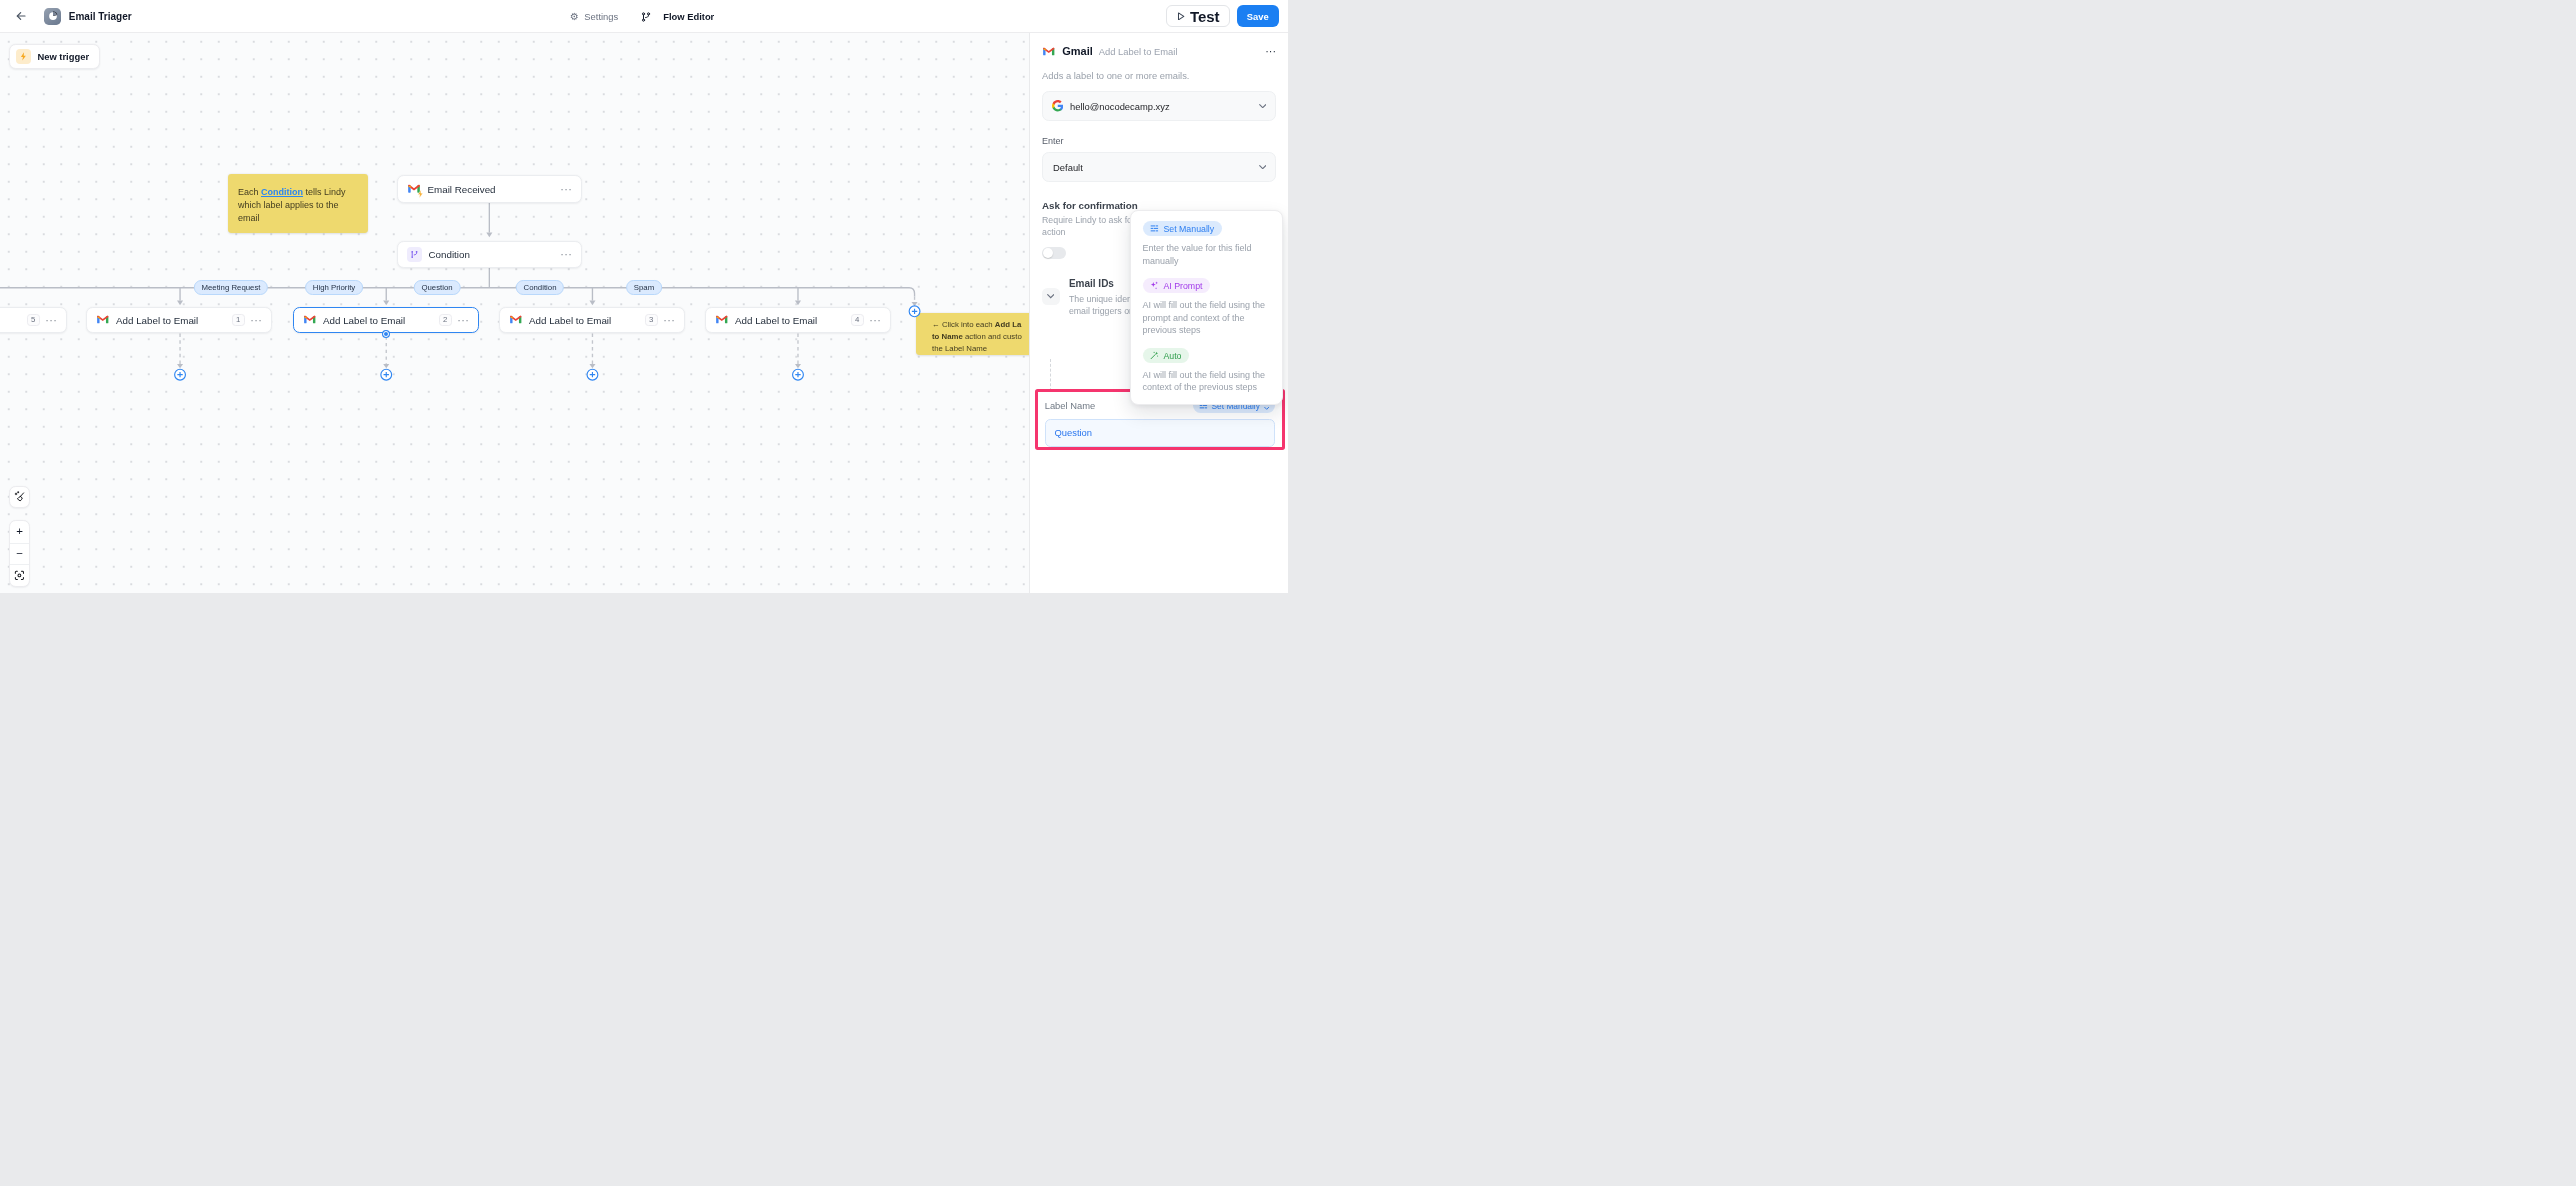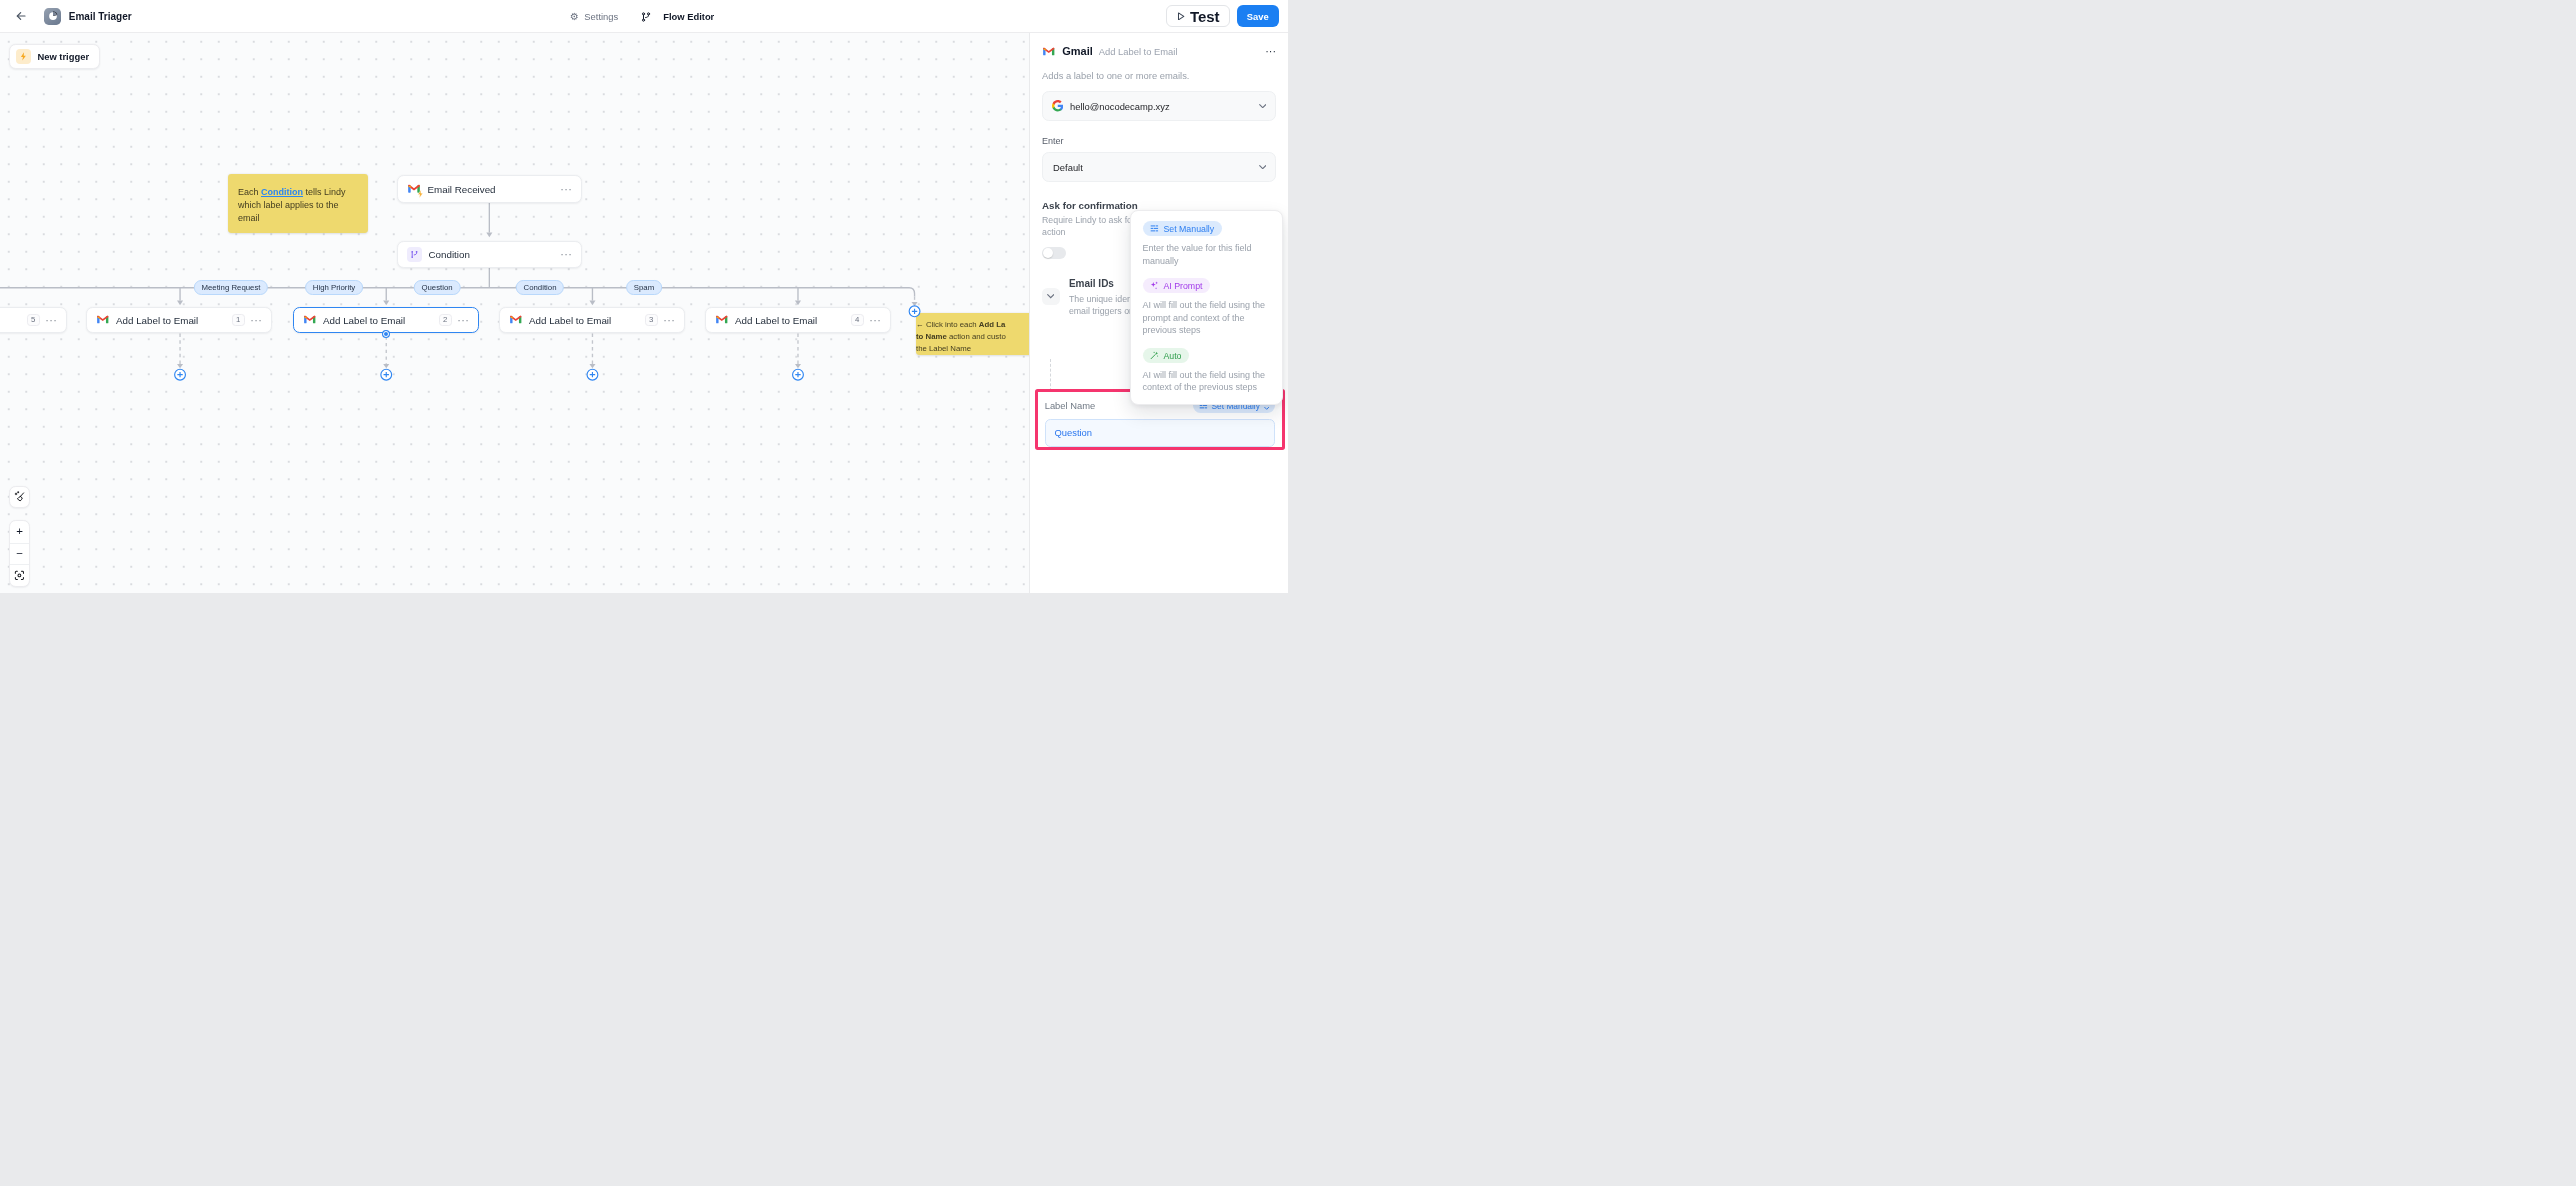--- a/index.html
+++ b/index.html
@@ -271,21 +271,21 @@
         <path d="M2 7.1 L12 14.4 L22 7.1 V5.9 A1.4 1.4 0 0 0 19.7 4.9 L12 10.5 L4.3 4.9 A1.4 1.4 0 0 0 2 5.9 Z" fill="#ea4335"></path>
         <path d="M2 7.1 l4.3 3.1 V6 Z" fill="#fbbc04"></path>
       </svg>
     </span>
     <span class="ntitle">Add Label to Email</span>
     <span class="badge">4</span>
     <span class="dots">···</span>
   </div>
     </div>
 
-  <div class="sticky" id="note2" style="left:916px;top:313px;width:132px;height:42px;padding:6px 0;font-size:7.8px;line-height:1.55;"><span>← Click into each </span><span class="b">Add La</span><br><span class="b">to Name</span><span> action and custo</span><br><span>the Label Name</span></div>
+  <div class="sticky" id="note2" style="left:916px;top:313px;width:132px;height:42px;padding:6px 16px;font-size:7.8px;line-height:1.55;"><span>← Click into each </span><span class="b">Add La</span><br><span class="b">to Name</span><span> action and custo</span><br><span>the Label Name</span></div>
 
   <div class="canvasbtn" style="left:8.8px;top:486px;width:21.6px;height:21.6px;">
     <span>
       <svg width="11.5" height="11.5" viewBox="0 0 18 18" fill="none" stroke="#16181d" stroke-width="1.5" stroke-linecap="round" stroke-linejoin="round">
         <path d="M15 3 L10 8.6"></path>
         <path d="M10 8.6 l3 2.3 c-.6 2.2-1.8 3.7-3.5 4.6 l-4.2-3.2 c1.3-1.8 3-3 4.7-3.7 Z"></path>
         <path d="M3.2 3.4 v2.4 M2 4.6 h2.4"></path>
         <path d="M6.6 1.2 v1.6 M5.8 2 h1.6"></path>
       </svg>
     </span>

